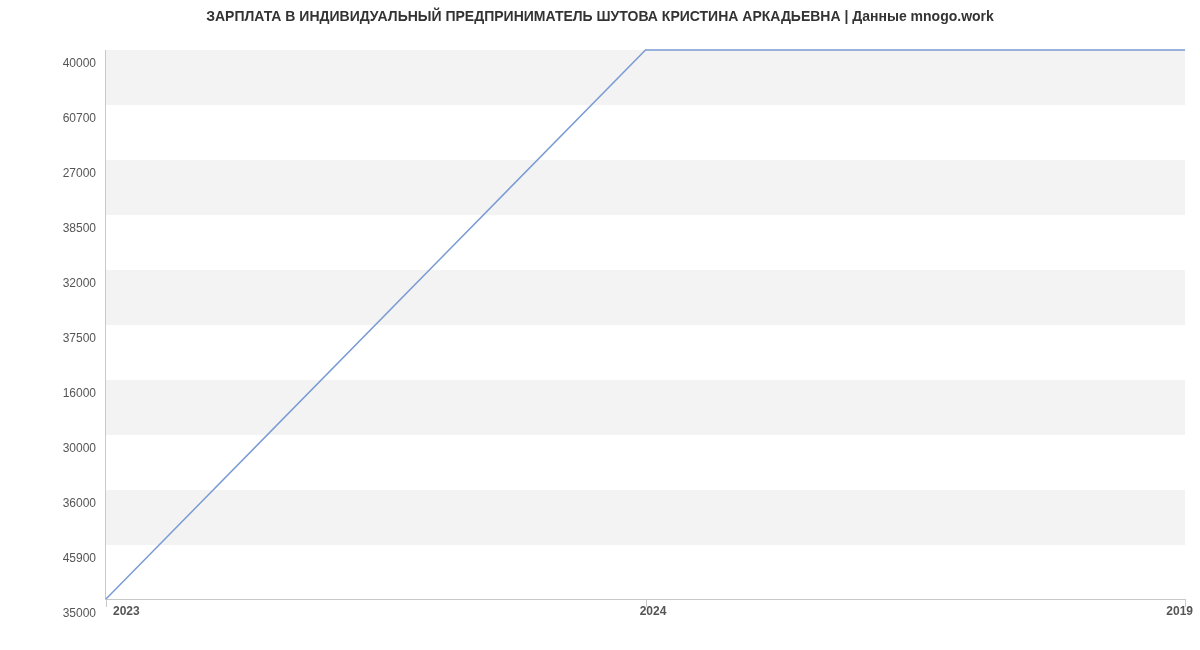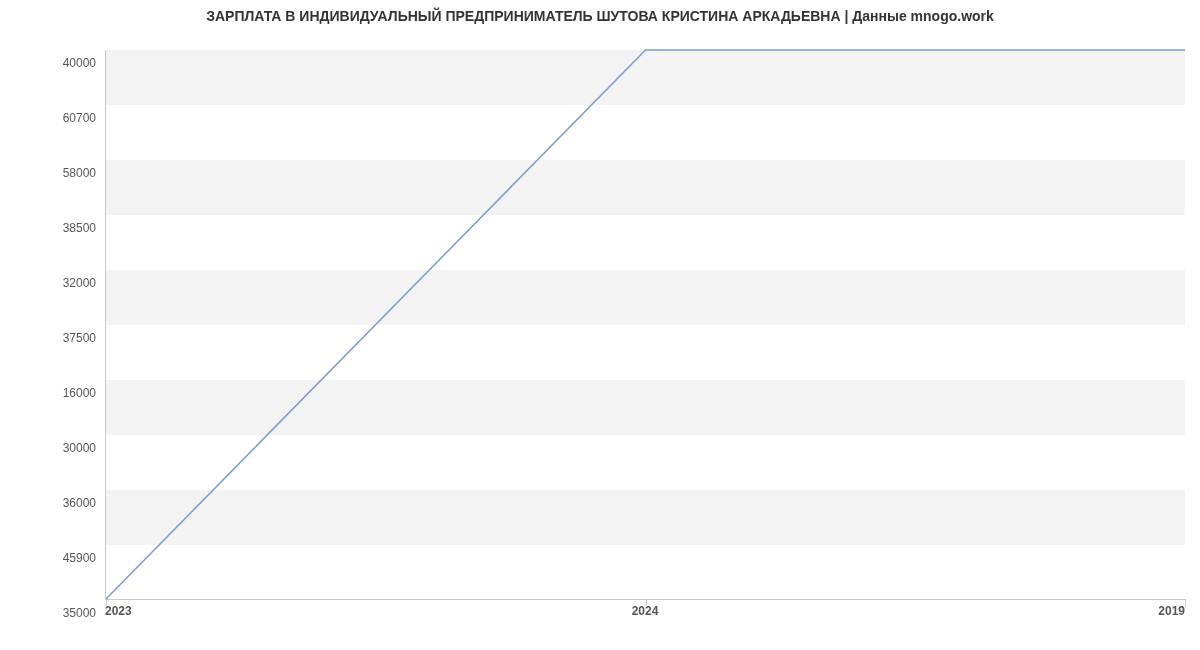--- a/index.html
+++ b/index.html
@@ -52,20 +52,21 @@
     transform: translateY(-50%);
     margin-top: 13px;
   }
   .x-tick-label {
     position: absolute;
     top: 604px;
     font-size: 12px;
     color: #555555;
     transform: translateX(-50%);
     font-weight: 600;
+    margin-left: 8px;
   }
   .x-tick-label.right {
     transform: translateX(-100%);
   }
   .x-tick-label.left {
     transform: none;
   }
   svg.line-layer {
     position: absolute;
     left: 0;
@@ -89,21 +90,21 @@
   <div class="chart-title">ЗАРПЛАТА В ИНДИВИДУАЛЬНЫЙ ПРЕДПРИНИМАТЕЛЬ ШУТОВА КРИСТИНА АРКАДЬЕВНА | Данные mnogo.work</div>
 
   <div class="y-tick-label" style="top:600px">35000</div>
   <div class="y-tick-label" style="top:545px">45900</div>
   <div class="y-tick-label" style="top:490px">36000</div>
   <div class="y-tick-label" style="top:435px">30000</div>
   <div class="y-tick-label" style="top:380px">16000</div>
   <div class="y-tick-label" style="top:325px">37500</div>
   <div class="y-tick-label" style="top:270px">32000</div>
   <div class="y-tick-label" style="top:215px">38500</div>
-  <div class="y-tick-label" style="top:160px">58000</div>
+  <div class="y-tick-label" style="top:160px">27000</div>
   <div class="y-tick-label" style="top:105px">60700</div>
   <div class="y-tick-label" style="top:50px">40000</div>
 
   <div class="x-tick-label left" style="left:105px">2023</div>
   <div class="x-tick-label" style="left:645px">2024</div>
   <div class="x-tick-label right" style="left:1185px">2019</div>
 
   <div class="plot-area">
 
     <div class="band" style="top:0px;   height:55px"></div>

